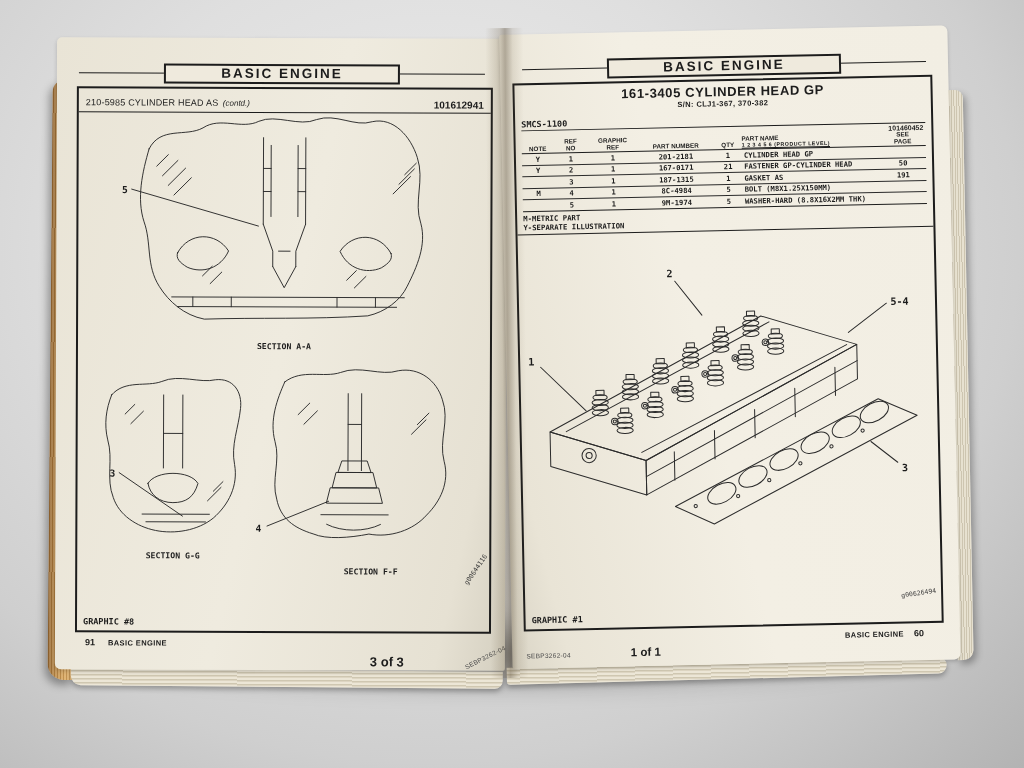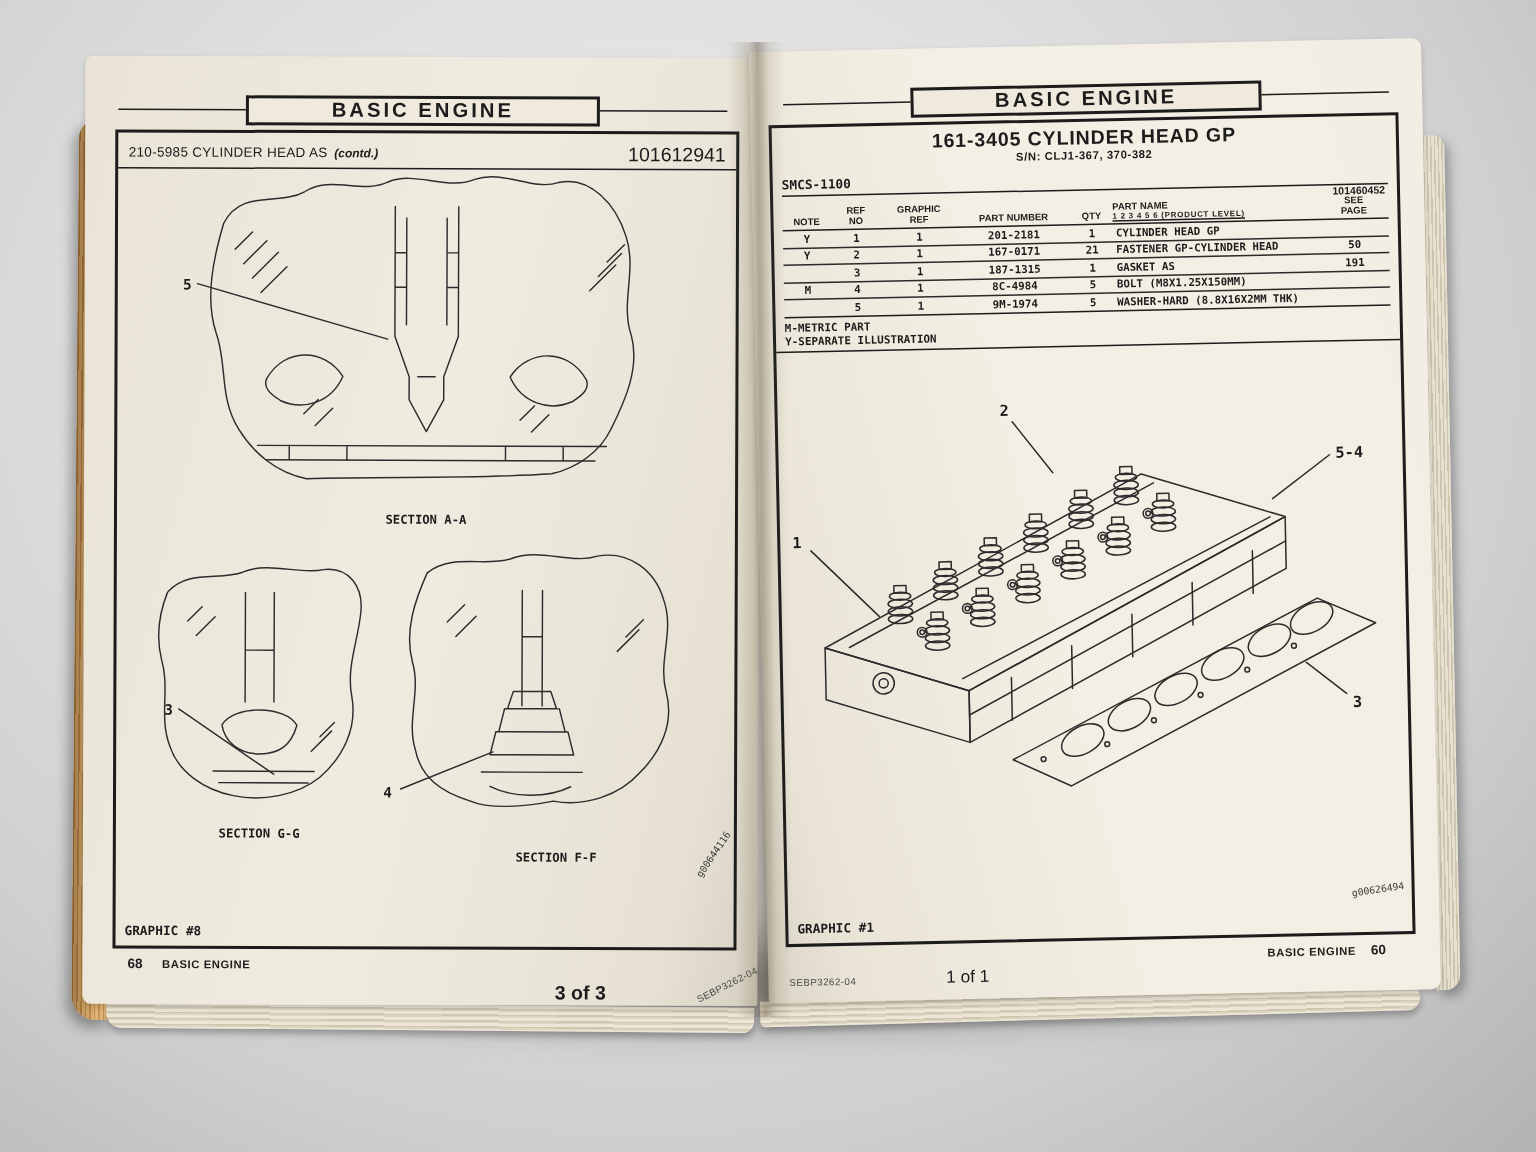--- a/index.html
+++ b/index.html
@@ -44,22 +44,22 @@
   .cbox{position:relative;border:2px solid #1c1c1c;}
   .glabel{position:absolute;left:6px;bottom:4px;font:700 8.5px "DejaVu Sans Mono",monospace;}
   .gid{position:absolute;font:400 6.5px "DejaVu Sans Mono",monospace;color:#3a3a3a;}
   .gid-left{right:-4px;bottom:58px;transform:rotate(-56deg);}
   .gid-right{right:5px;bottom:24px;transform:rotate(-7deg);}
   
   .cbox-left{margin:3px 14px 0 20px;height:542px;}
   .part-line{display:flex;justify-content:space-between;align-items:flex-end;
     padding:3px 7px 2px;border-bottom:1.6px solid #1c1c1c;}
   .pl-title{font-weight:normal;font-size:9px;letter-spacing:0.2px;}
-  .pl-contd{font-style:italic;font-weight:bold;font-size:8px;}
-  .pl-doc{font-weight:normal;font-size:13px;}
+  .pl-contd{font-style:italic;font-weight:normal;font-size:8px;}
+  .pl-doc{font-weight:bold;font-size:10px;}
   .draw-left{position:absolute;left:0;top:18px;width:100%;height:496px;}
   .foot-l{position:absolute;left:30px;bottom:22px;display:flex;align-items:baseline;gap:13px;}
   .pno{font-weight:bold;font-size:9px;}
   .ftitle{font-weight:bold;font-size:7.5px;letter-spacing:0.4px;}
   .sheet-left{position:absolute;left:70%;bottom:1px;font-weight:bold;font-size:13px;}
   .code-left{position:absolute;right:-2px;bottom:10px;transform:rotate(-27deg);
     font-size:6.5px;color:#4a4a4a;letter-spacing:0.3px;}
   
   .cbox-right{margin:3px 16px 0 12px;height:544px;}
   .rtitle{text-align:center;font-weight:bold;font-size:13px;letter-spacing:0.6px;padding-top:3px;}
@@ -77,21 +77,21 @@
   .tr{border-bottom:1px solid #2a2a2a;height:10.5px;align-items:center;}
   .tr:last-child{border-bottom:none;}
   .td{font:700 7.2px "DejaVu Sans Mono",monospace;text-align:center;white-space:nowrap;overflow:hidden;}
   .td-name{text-align:left;padding-left:2px;}
   .notes{margin:2px 6px 0;font:700 7.3px "DejaVu Sans Mono",monospace;line-height:1.25;}
   .notes-rule{margin:2px 0 0;border-bottom:1.4px solid #1c1c1c;}
   .draw-right{display:block;width:100%;height:352px;margin-top:10px;}
   .foot-r-title{position:absolute;right:36px;bottom:22px;display:flex;align-items:baseline;gap:10px;}
   .foot-r-code{position:absolute;left:14px;bottom:8px;display:flex;align-items:baseline;gap:60px;}
   .code{font-size:6.5px;color:#4a4a4a;letter-spacing:0.3px;}
-  .sheet{font-weight:normal;font-size:11.5px;margin-top:31px;}
+  .sheet{font-weight:bold;font-size:11.5px;margin-top:31px;}
   
   .ln path,.ln polygon,.ln circle,.ln ellipse,.ln line,.ln use{fill:none;stroke:#2c2c2c;stroke-width:1;stroke-linejoin:round;stroke-linecap:round;}
   .st{font:600 8.5px "DejaVu Sans Mono",monospace;fill:#1c1c1c;}
   .co{font:700 10px "DejaVu Sans Mono",monospace;fill:#1c1c1c;}
 </style>
 </head>
 <body>
 
 <div class="scene">
   <div class="shadow"></div>
@@ -147,21 +147,21 @@
           <text class="co" x="36" y="90">5</text>
           <text class="co" x="24" y="385">3</text>
           <text class="co" x="176" y="442">4</text>
         </svg>
 
         <div class="glabel">GRAPHIC #8</div>
         <div class="gid gid-left">g00644116</div>
       </div>
 
       <div class="foot-l">
-        <span class="pno">68</span>
+        <span class="pno">91</span>
         <span class="ftitle">BASIC ENGINE</span>
       </div>
       <div class="sheet-left">3 of 3</div>
       <div class="code-left">SEBP3262-04</div>
     </div>
 
     <div class="page page-right">
       <div class="page-hd">
         <div class="hd-rule"></div>
         <div class="hd-box">BASIC ENGINE</div>

